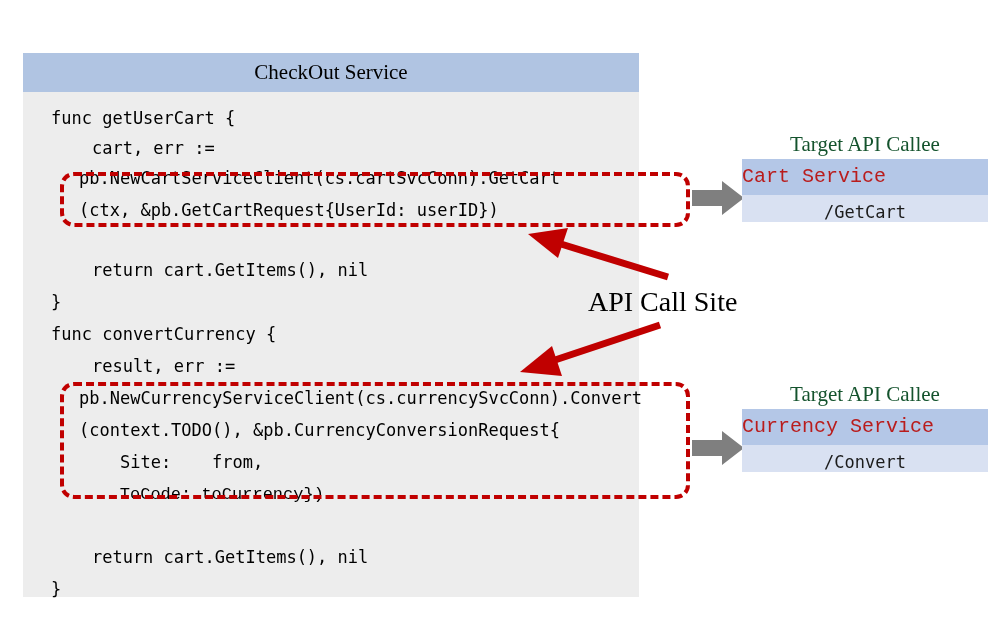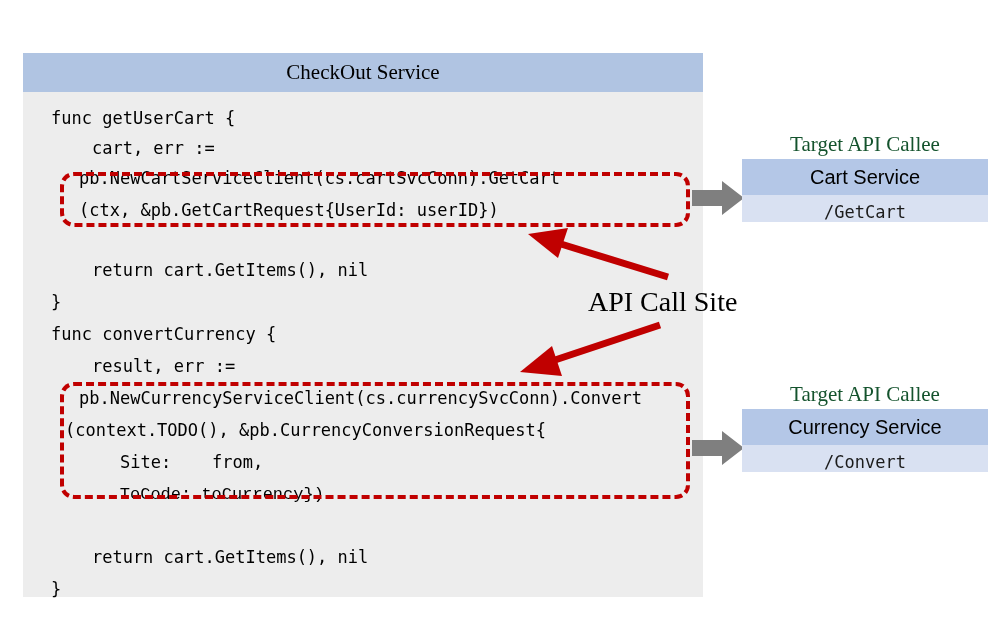--- a/index.html
+++ b/index.html
@@ -13,21 +13,21 @@
     position: relative;
     overflow: hidden;
     font-family: "Liberation Serif", serif;
   }
 
   
   #service-panel {
     position: absolute;
     left: 23px;
     top: 53px;
-    width: 680px;
+    width: 616px;
     height: 544px;
     background: #ededed;
   }
   #service-header {
     position: absolute;
     left: 0;
     top: 0;
     width: 100%;
     height: 39px;
     background: #b0c4e2;
@@ -115,24 +115,23 @@
     font-family: "Liberation Serif", serif;
     font-size: 21px;
     color: #14532d;
     height: 29px;
     line-height: 29px;
   }
   .callee-service {
     background: #b4c7e7;
     height: 36px;
     line-height: 36px;
-    text-align: center;
-    font-family: Liberation Sans, sans-serif;
+    font-family: Liberation Mono, monospace;
     font-size: 20px;
-    color: #000000;
+    color: #b91c1c;
   }
   .callee-endpoint {
     background: #d9e1f2;
     height: 27px;
     line-height: 35px;
     text-align: center;
     font-family: "DejaVu Sans Mono", monospace;
     font-size: 17px;
     color: #1b1b1b;
   }
@@ -147,21 +146,21 @@
   <div id="code-body">
     <div class="code-line" style="left:12px; top:18px;">func getUserCart {</div>
     <div class="code-line" style="left:12px; top:48px;">    cart, err :=</div>
     <div class="code-line" style="left:40px; top:78px;">pb.NewCartServiceClient(cs.cartSvcConn).GetCart</div>
     <div class="code-line" style="left:40px; top:110px;">(ctx, &amp;pb.GetCartRequest{UserId: userID})</div>
     <div class="code-line" style="left:12px; top:170px;">    return cart.GetItems(), nil</div>
     <div class="code-line" style="left:12px; top:202px;">}</div>
     <div class="code-line" style="left:12px; top:234px;">func convertCurrency {</div>
     <div class="code-line" style="left:12px; top:266px;">    result, err :=</div>
     <div class="code-line" style="left:40px; top:298px;">pb.NewCurrencyServiceClient(cs.currencySvcConn).Convert</div>
-    <div class="code-line" style="left:26px; top:330px;">(context.TODO(), &amp;pb.CurrencyConversionRequest{</div>
+    <div class="code-line" style="left:40px; top:330px;">(context.TODO(), &amp;pb.CurrencyConversionRequest{</div>
     <div class="code-line" style="left:40px; top:362px;">    Site:    from,</div>
     <div class="code-line" style="left:40px; top:394px;font-family:Liberation Mono, monospace;">    ToCode: toCurrency})</div>
     <div class="code-line" style="left:12px; top:457px;">    return cart.GetItems(), nil</div>
     <div class="code-line" style="left:12px; top:489px;">}</div>
   </div>
 </div>
 
 <div class="callsite-box" id="callsite-box-1"></div>
 <div class="callsite-box" id="callsite-box-2"></div>
 

